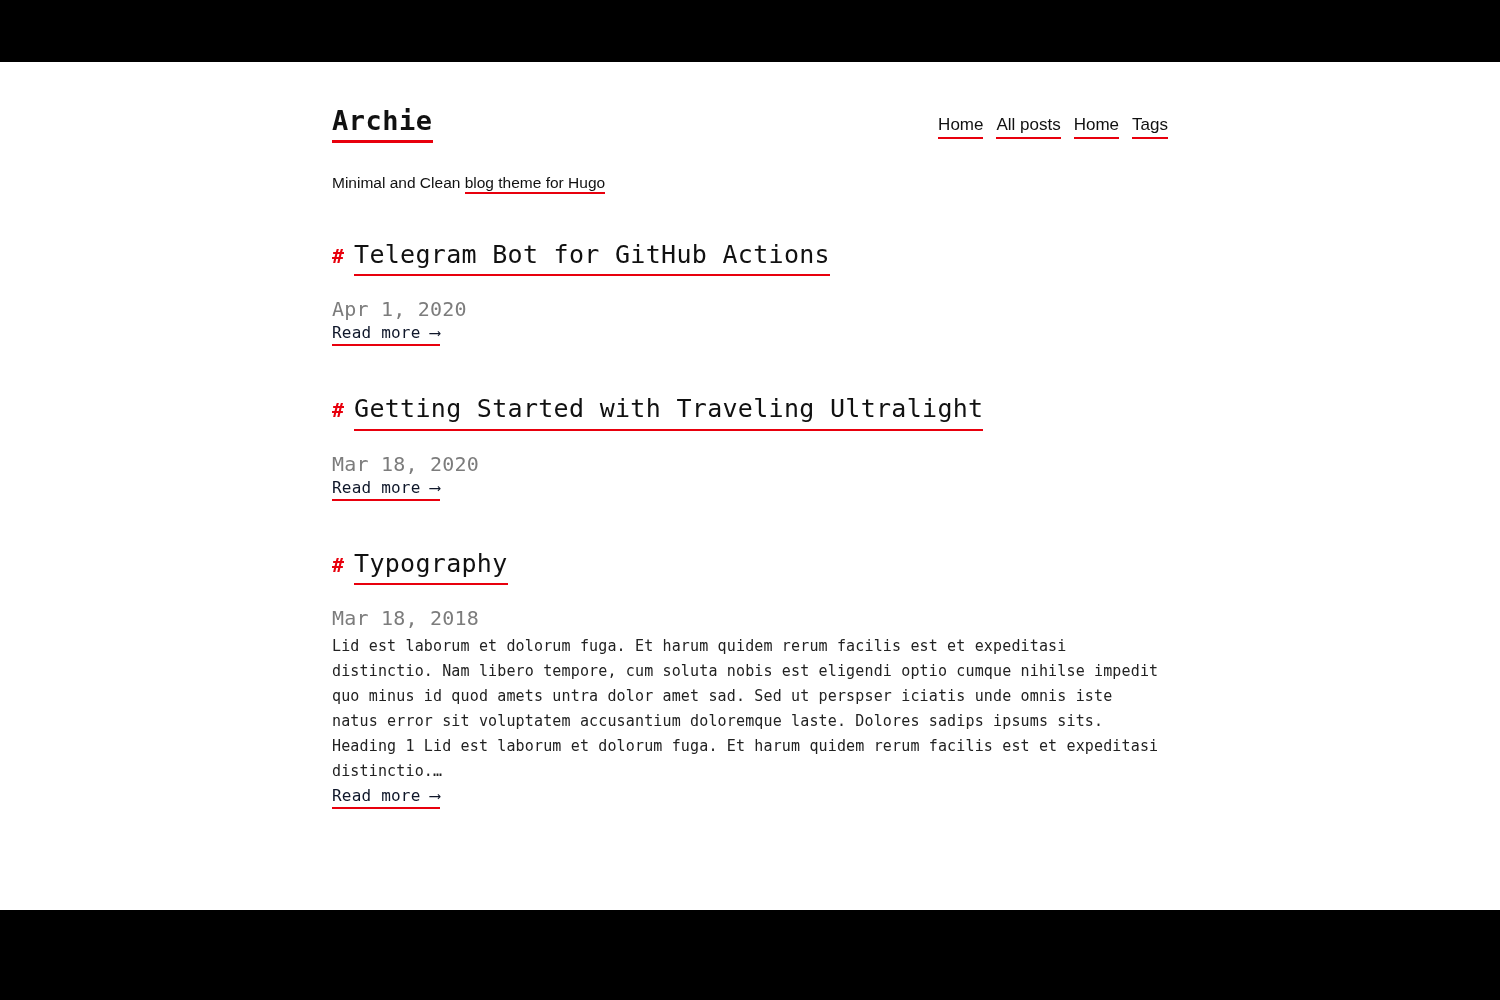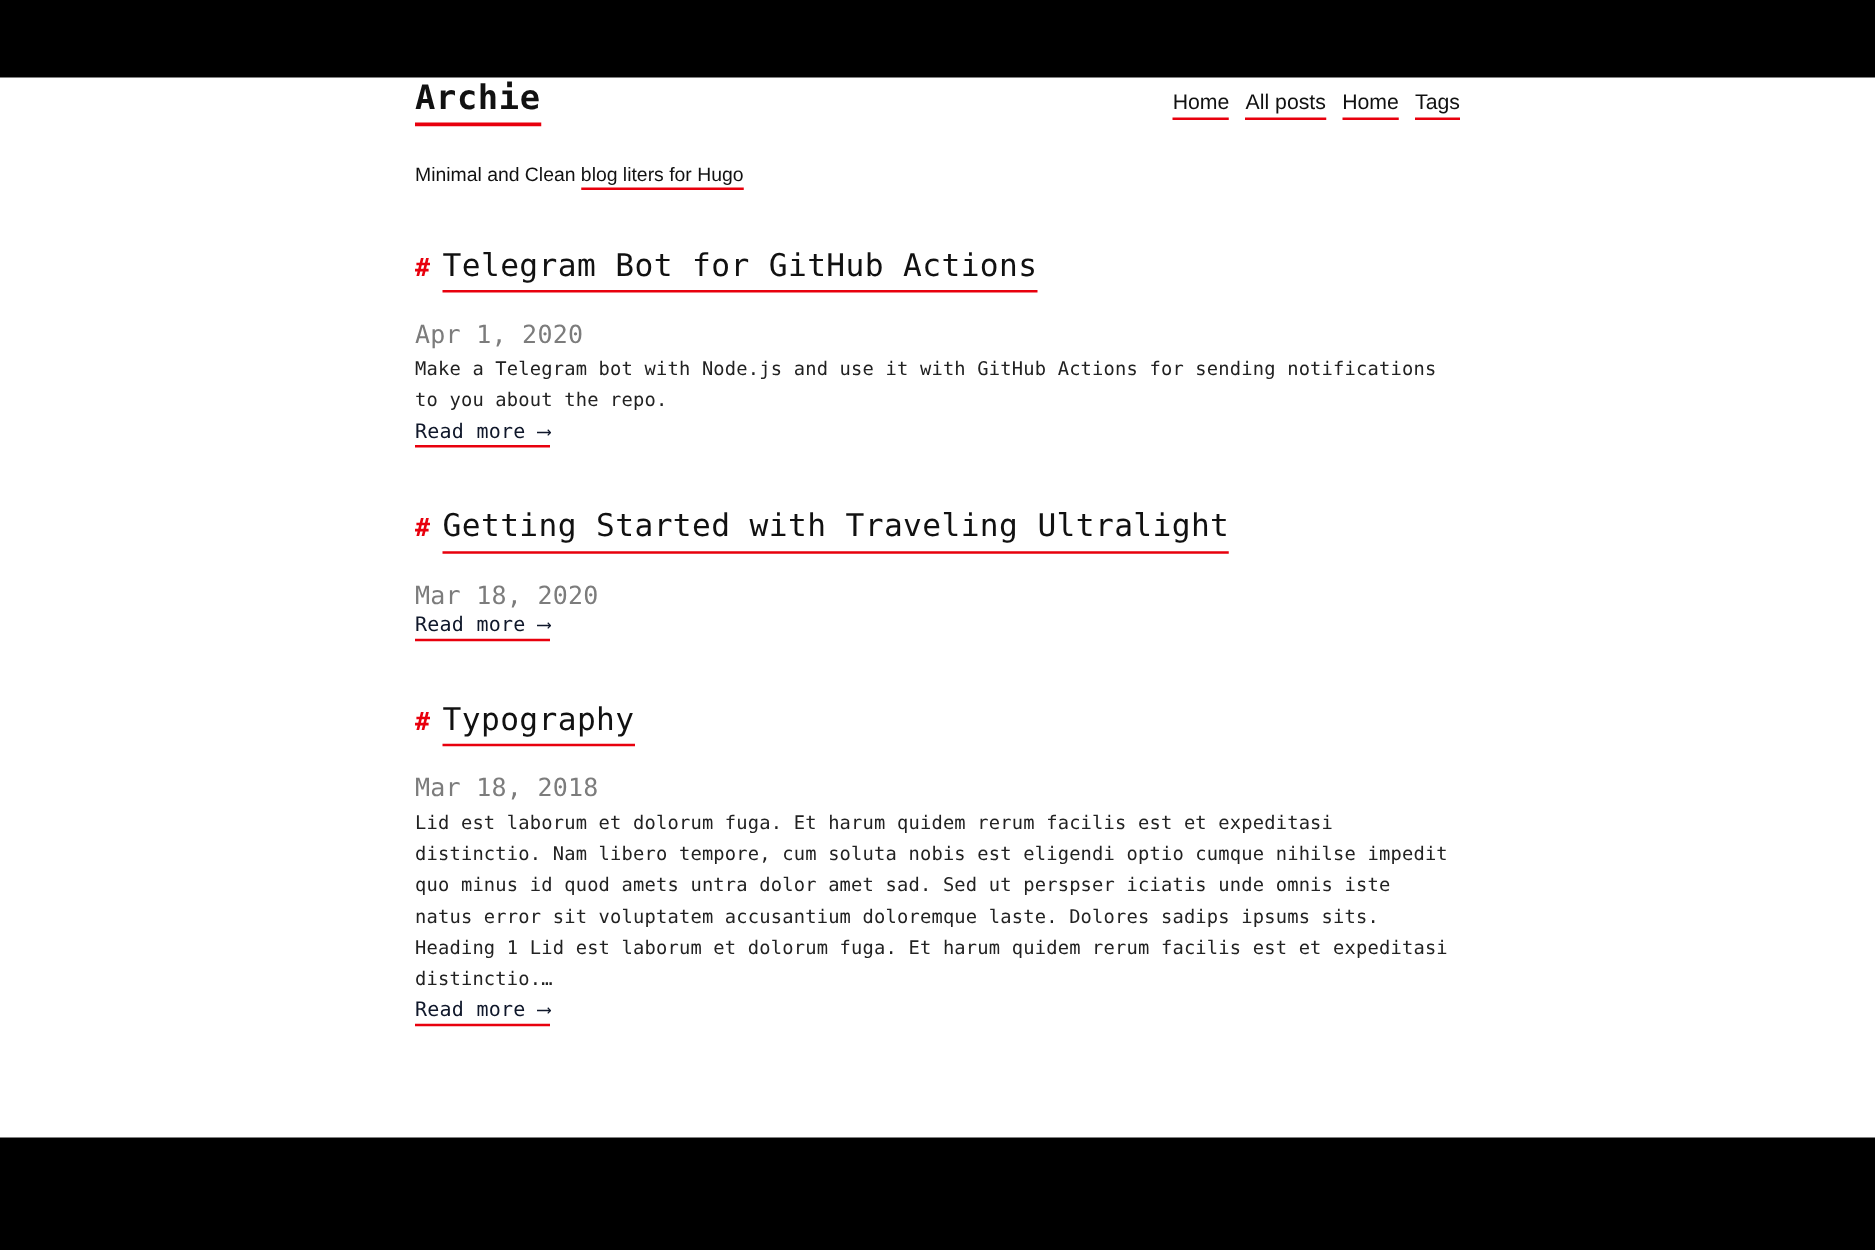--- a/index.html
+++ b/index.html
@@ -14,21 +14,22 @@
     position: absolute;
     left: 0;
     top: 62px;
     width: 1500px;
     height: 848px;
     background: #ffffff;
     overflow: hidden;
   }
   .page {
     width: 836px;
-    margin: 0 auto;
+    margin: 12px auto;
+    padding-top: 30px;
     font-family: "DejaVu Sans Mono", "Liberation Mono", monospace;
     color: #222222;
   }
   
   .site-head {
     display: flex;
     align-items: baseline;
     justify-content: space-between;
   }
   .site-title {
@@ -126,29 +127,28 @@
     <div class="site-head">
       <a class="site-title" href="#">Archie</a>
       <nav class="nav">
         <a href="#">Home</a>
         <a href="#">All posts</a>
         <a href="#">Home</a>
         <a href="#">Tags</a>
       </nav>
     </div>
 
-    <div class="tagline"><span>Minimal and Clean </span><a href="#">blog liters for Hugo</a></div>
+    <div class="tagline"><span>Minimal and Clean </span><a href="#">blog theme for Hugo</a></div>
 
     <article class="post">
       <div class="post-title-row">
         <span class="hash">#</span>
         <a class="post-title" href="#">Telegram Bot for GitHub Actions</a>
       </div>
       <div class="post-date">Apr 1, 2020</div>
-      <div class="post-summary">Make a Telegram bot with Node.js and use it with GitHub Actions for sending notifications to you about the repo.</div>
       <a class="read-more" href="#">Read more ⟶</a>
     </article>
 
     <article class="post">
       <div class="post-title-row">
         <span class="hash">#</span>
         <a class="post-title" href="#">Getting Started with Traveling Ultralight</a>
       </div>
       <div class="post-date">Mar 18, 2020</div>
       <a class="read-more" href="#">Read more ⟶</a>

